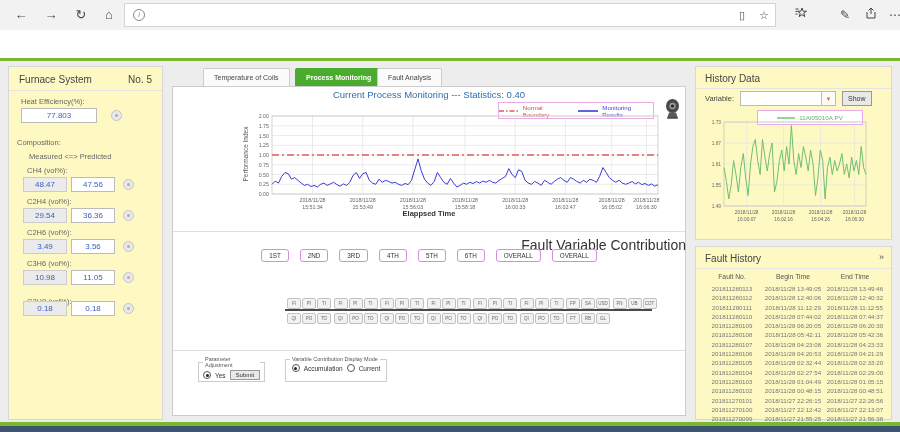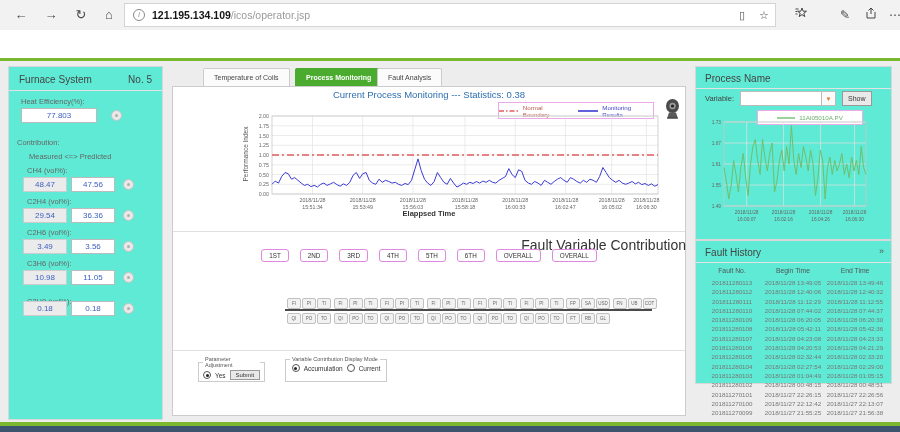--- a/index.html
+++ b/index.html
@@ -25,21 +25,21 @@
   .logo{position:absolute;left:12px;top:33px;width:22px;height:22px;}
   .brand{position:absolute;left:40px;top:33px;font-size:12.5px;font-weight:bold;color:#222;letter-spacing:.5px;}
   .brandsub{position:absolute;left:40px;top:47px;font-size:6.3px;font-weight:bold;color:#555;}
   .hright{font-size:7.5px;color:#444;}
   .logout{position:absolute;left:838px;top:39px;width:54px;height:15px;background:#54b347;border-radius:8px;color:#fff;
           font-size:7.5px;display:flex;align-items:center;justify-content:center;gap:3px;cursor:pointer;}
   .greenbar{position:absolute;left:0;width:900px;background:#7cb82f;}
   .contentbg{position:absolute;left:0;top:61px;width:900px;height:361px;background:#ededed;}
   .navybar{position:absolute;left:0;top:426px;width:900px;height:6px;background:#3c5470;}
 
-  .card{position:absolute;background:#5eead4;border:1px solid #d7d7d7;box-sizing:border-box;}
+  .card{position:absolute;background:#fef9c3;border:1px solid #d7d7d7;box-sizing:border-box;}
   .cardtitle{font-size:10px;color:#444;}
 
   
   .sb-label{font-size:7.5px;color:#666;}
   .valbox{position:absolute;height:13px;border:1px solid #bbb;background:#fff;color:#3b5fc0;font-size:8px;
           display:flex;align-items:center;justify-content:center;}
   .valbox.ro{background:#ebebeb;border-color:#ccc;}
   .gear{position:absolute;width:11px;height:11px;border-radius:50%;background:#e9e9e9;border:1px solid #c4c4c4;box-sizing:border-box;cursor:pointer;}
   .gear::after{content:"";position:absolute;left:3px;top:3px;width:3px;height:3px;border-radius:50%;background:#b0b0b0;}
 
@@ -90,21 +90,20 @@
 </head>
 <body>
 
 <div class="chrome">
   <span class="navico" style="left:10px">←</span>
   <span class="navico" style="left:40px">→</span>
   <span class="navico" style="left:70px">↻</span>
   <span class="navico" style="left:98px">⌂</span>
   <div class="urlbar">
     <span class="infoico">i</span>
-    <span class="urltext"><span class="urlhost">121.195.134.109</span><span class="urlpath">/icos/operator.jsp</span></span>
     <span class="right">
       <span class="urlico">▯</span>
       <span class="urlico">☆</span>
     </span>
   </div>
   <span class="tool" style="left:790px">
     <svg width="12" height="12" viewBox="0 0 12 12" fill="none" stroke="#444" stroke-width="1">
       <polygon points="7,1 8.2,4.2 11.5,4.2 8.8,6.2 9.8,9.6 7,7.6 4.2,9.6 5.2,6.2 2.5,4.2 5.8,4.2"></polygon>
       <line x1="0.5" y1="2" x2="3.5" y2="2"></line>
         <line x1="0.5" y1="4.5" x2="2" y2="4.5"></line>
@@ -173,21 +172,21 @@
 
 <div class="card" style="left:8px;top:66px;width:155px;height:354px">
   <span class="abs cardtitle" style="left:10px;top:7px">Furnace System</span>
   <span class="abs cardtitle" style="right:10px;top:7px">No. 5</span>
   <div class="abs" style="left:0;top:23px;width:153px;height:1px;background:#e3e3e3"></div>
 
   <span class="abs sb-label" style="left:12px;top:30px">Heat Efficiency(%):</span>
   <div class="valbox" style="left:12px;top:41px;width:74px">77.803</div>
   <span class="gear" style="left:102px;top:43px"></span>
 
-  <span class="abs sb-label" style="left:8px;top:71px">Contribution:</span>
+  <span class="abs sb-label" style="left:8px;top:71px">Composition:</span>
   <span class="abs sb-label" style="left:20px;top:85px">Measured &lt;=&gt; Predicted</span>
 
   <div id="comp-list">
       <span class="abs sb-label" style="left:18px;top:99px">CH4 (vol%):</span>
       <div class="valbox ro" style="left:14px;top:110px;width:42px">48.47</div>
       <div class="valbox" style="left:62px;top:110px;width:42px">47.56</div>
       <span class="gear" style="left:114px;top:112px"></span>
       <span class="abs sb-label" style="left:18px;top:130px">C2H4 (vol%):</span>
       <div class="valbox ro" style="left:14px;top:141px;width:42px">29.54</div>
       <div class="valbox" style="left:62px;top:141px;width:42px">36.36</div>
@@ -205,21 +204,21 @@
       <div class="valbox" style="left:62px;top:234px;width:42px">0.18</div>
       <span class="gear" style="left:114px;top:236px"></span>
     </div>
 </div>
 
 <span class="tab" style="left:203px">Temperature of Coils</span>
 <span class="tab active" style="left:295px">Process Monitoring</span>
 <span class="tab" style="left:377px">Fault Analysis</span>
 
 <div class="panel"></div>
-<div class="charttitle">Current Process Monitoring --- Statistics: 0.38</div>
+<div class="charttitle">Current Process Monitoring --- Statistics: 0.40</div>
 
 <div class="legendbox" style="left:498px;top:102px;width:154px;height:15px">
   <span class="legenditem">
     <svg width="20" height="4">
         <line x1="0" y1="2" x2="20" y2="2" stroke="#e05c5c" stroke-width="1.6" stroke-dasharray="5,2,1.5,2"></line>
       </svg>
     <span class="ltext-r">Normal Boundary</span>
   </span>
   <span class="legenditem">
     <svg width="20" height="4">
@@ -412,21 +411,21 @@
   <legend>Variable Contribution Display Mode</legend>
   <div class="fsrow" style="justify-content:center">
     <span class="radio on"></span>
     <span>Accumulation</span>
     <span class="radio"></span>
     <span>Current</span>
   </div>
 </fieldset>
 
 <div class="card" style="left:695px;top:66px;width:197px;height:174px">
-  <span class="abs cardtitle" style="left:9px;top:6px">Process Name</span>
+  <span class="abs cardtitle" style="left:9px;top:6px">History Data</span>
   <div class="abs" style="left:0;top:21px;width:195px;height:1px;background:#e3e3e3"></div>
   <span class="pd-row-label" style="left:9px;top:27px">Variable:</span>
   <div class="selectbox" style="left:44px;top:24px;width:94px">
     <span class="val"></span>
     <span class="arrow">▼</span>
   </div>
   <button class="btn abs" style="left:146px;top:24px;height:15px;font-size:7px">Show</button>
 </div>
 
 <div class="legendbox" style="left:757px;top:110px;width:104px;height:13px">
@@ -457,21 +456,21 @@
     <line x1="120.6" y1="16" x2="120.6" y2="100" stroke="#e2e2e2" stroke-width="0.7"></line>
     <text x="120.6" y="108" font-size="4.8" fill="#666" text-anchor="middle">2018/11/28</text>
     <text x="120.6" y="115" font-size="4.8" fill="#666" text-anchor="middle">16:04:26</text>
     <line x1="154.6" y1="16" x2="154.6" y2="100" stroke="#e2e2e2" stroke-width="0.7"></line>
     <text x="154.6" y="108" font-size="4.8" fill="#666" text-anchor="middle">2018/11/28</text>
     <text x="154.6" y="115" font-size="4.8" fill="#666" text-anchor="middle">16:06:30</text>
     <rect x="24" y="16" width="142" height="84" fill="none" stroke="#c9c9c9" stroke-width="0.8"></rect>
     <polyline points="24.0,61.5 26.4,75.5 28.8,93.0 31.2,79.0 33.6,54.5 36.0,68.5 38.4,86.0 40.8,61.5 43.3,47.5 45.7,72.0 48.1,89.5 50.5,58.0 52.9,40.5 55.3,33.5 57.7,54.5 60.1,68.5 62.5,33.5 64.9,51.0 67.3,65.0 69.7,47.5 72.1,37.0 74.5,86.0 76.9,75.5 79.4,54.5 81.8,44.0 84.2,65.0 86.6,40.5 89.0,58.0 91.4,19.5 93.8,54.5 96.2,68.5 98.6,47.5 101.0,61.5 103.4,40.5 105.8,51.0 108.2,65.0 110.6,44.0 113.1,58.0 115.5,89.5 117.9,72.0 120.3,44.0 122.7,54.5 125.1,93.0 127.5,61.5 129.9,51.0 132.3,68.5 134.7,54.5 137.1,65.0 139.5,58.0 141.9,47.5 144.3,68.5 146.7,58.0 149.2,72.0 151.6,51.0 154.0,65.0 156.4,54.5 158.8,68.5 161.2,40.5 163.6,61.5 166.0,68.5" fill="none" stroke="#6fbf6f" stroke-width="1"></polyline>
   </svg>
 
-<div class="card" style="left:695px;top:240px;width:197px;height:144px">
+<div class="card" style="left:695px;top:246px;width:197px;height:174px">
   <span class="abs cardtitle" style="left:9px;top:6px">Fault History</span>
   <span class="fh-more" style="right:8px;top:5px">››</span>
   <div class="abs" style="left:0;top:21px;width:195px;height:1px;background:#e3e3e3"></div>
   <div class="fh-head" style="left:7px;top:26px">
     <span class="fh-c1">Fault No.</span>
     <span class="fh-c2">Begin Time</span>
     <span class="fh-c3">End Time</span>
   </div>
   <div class="fh-rows" id="fh-rows" style="left:7px;top:37px">
       <div class="fh-r">

